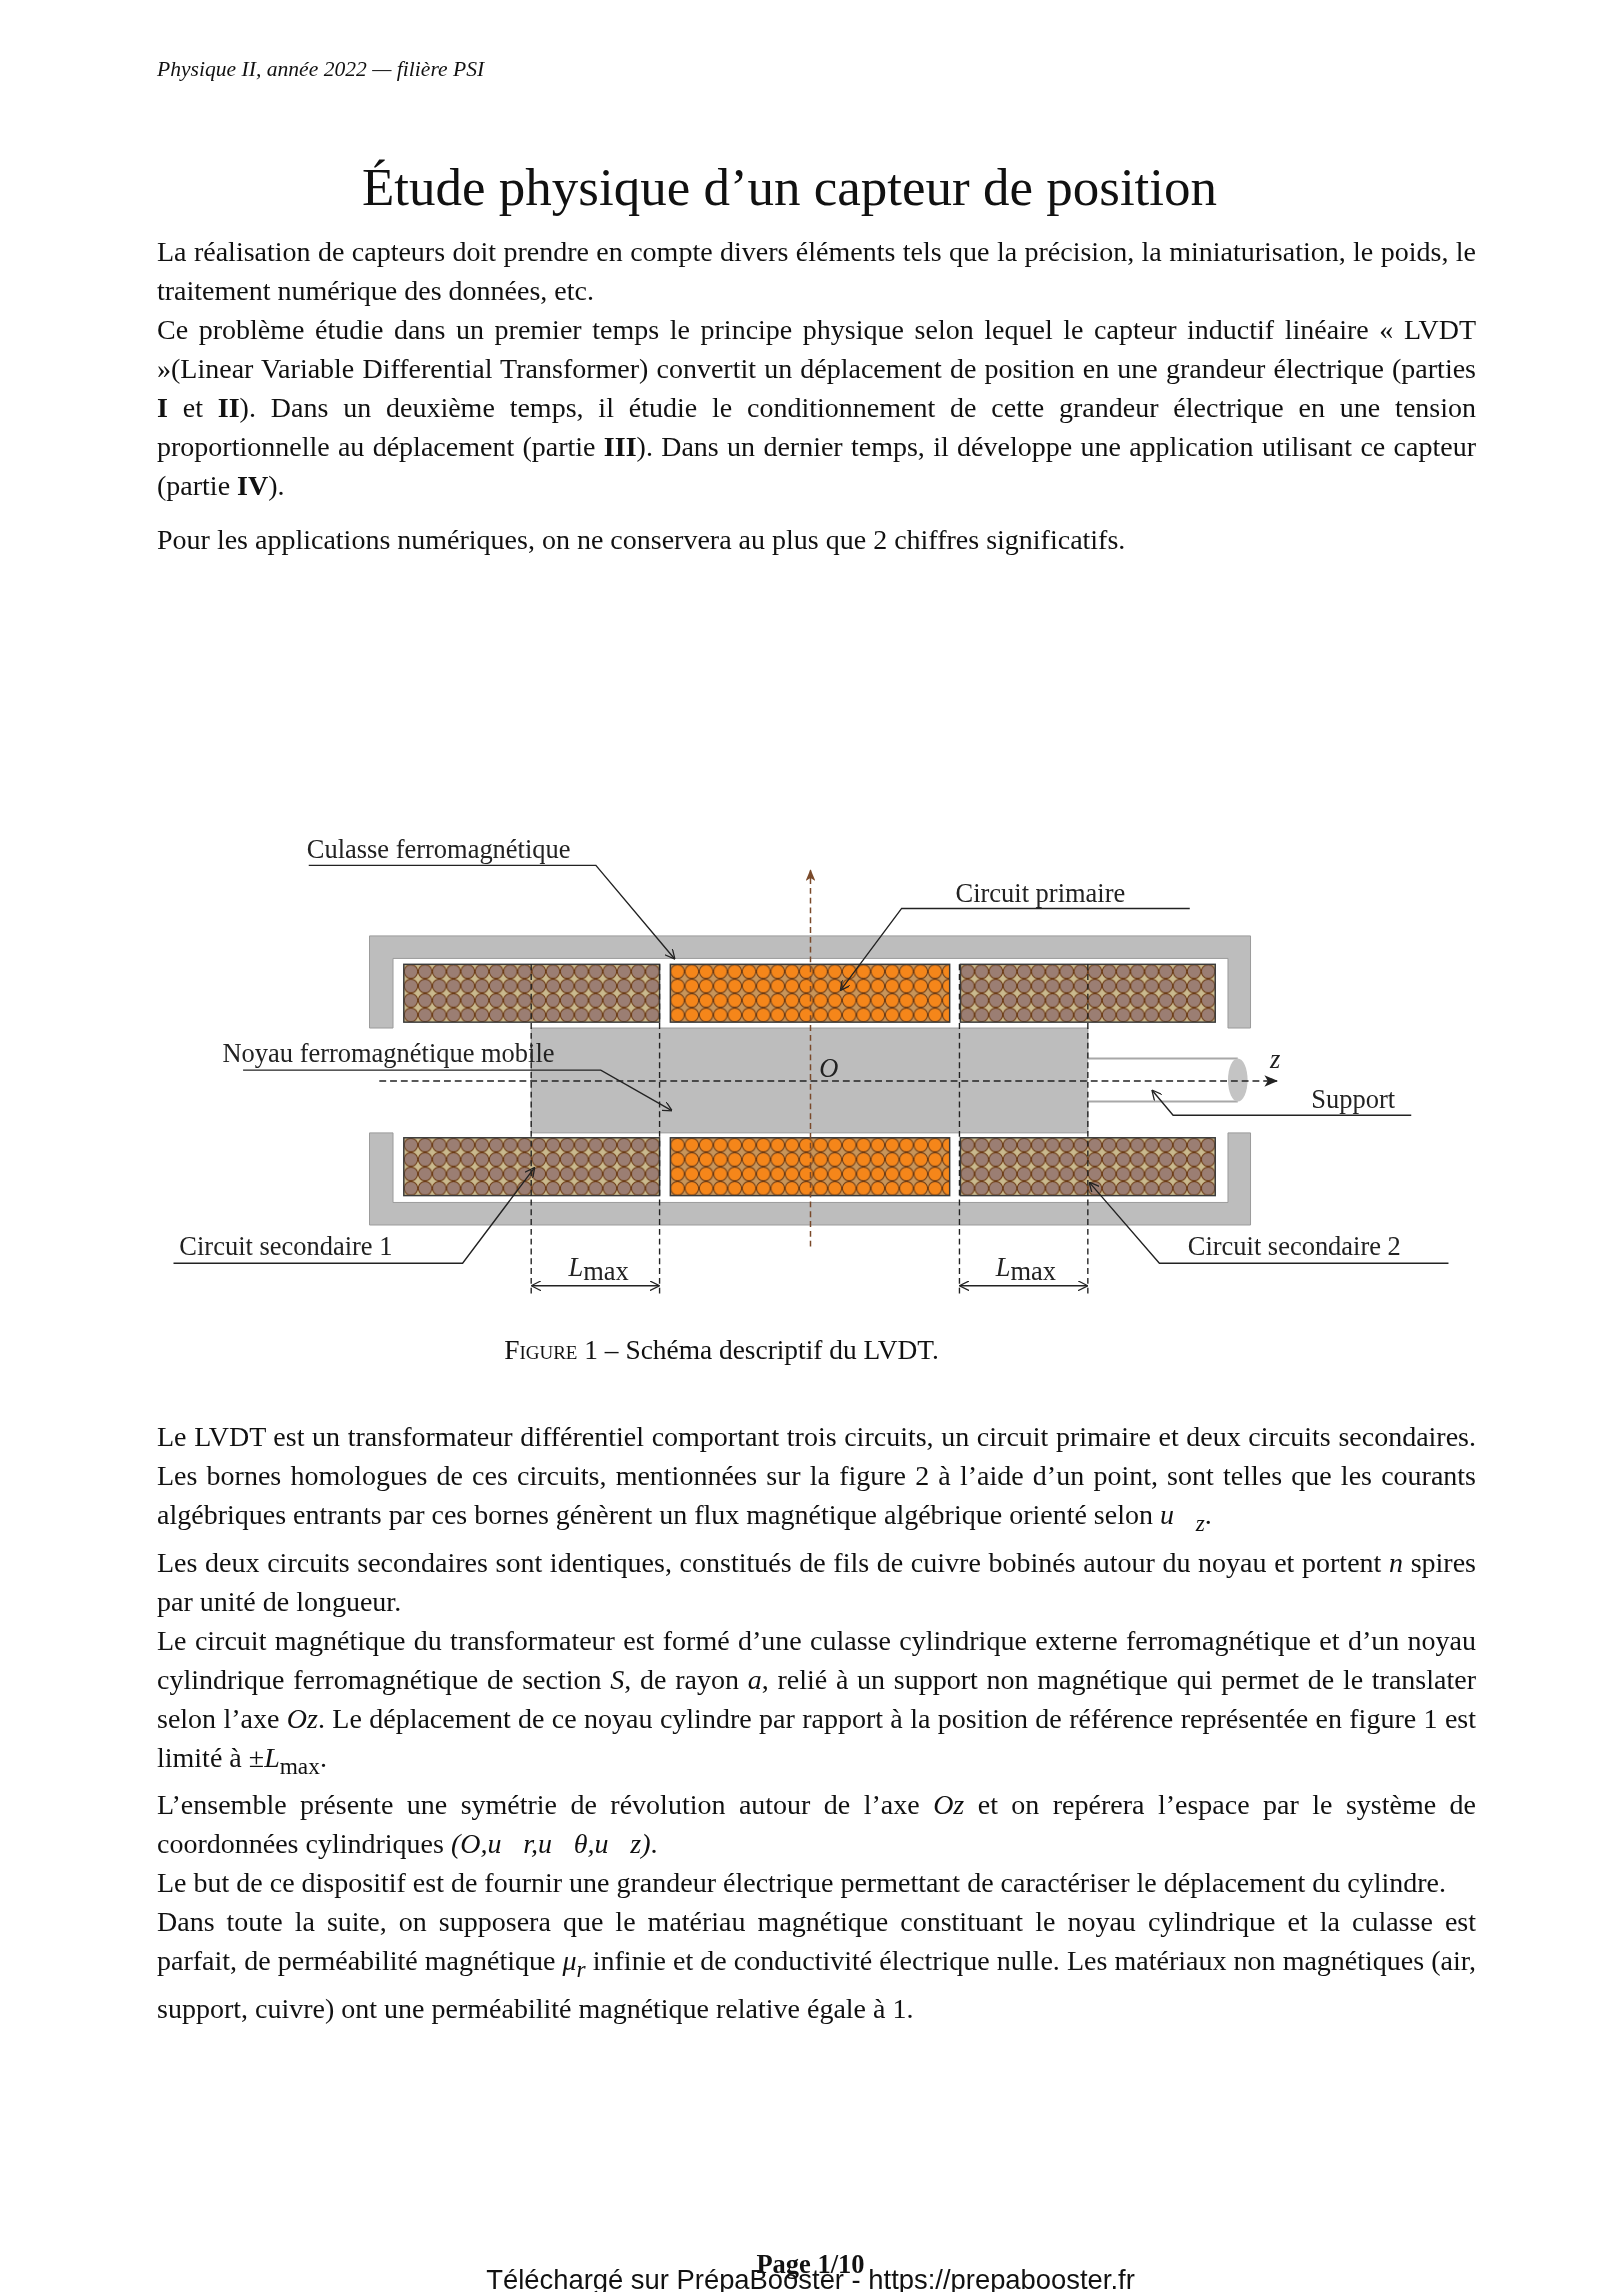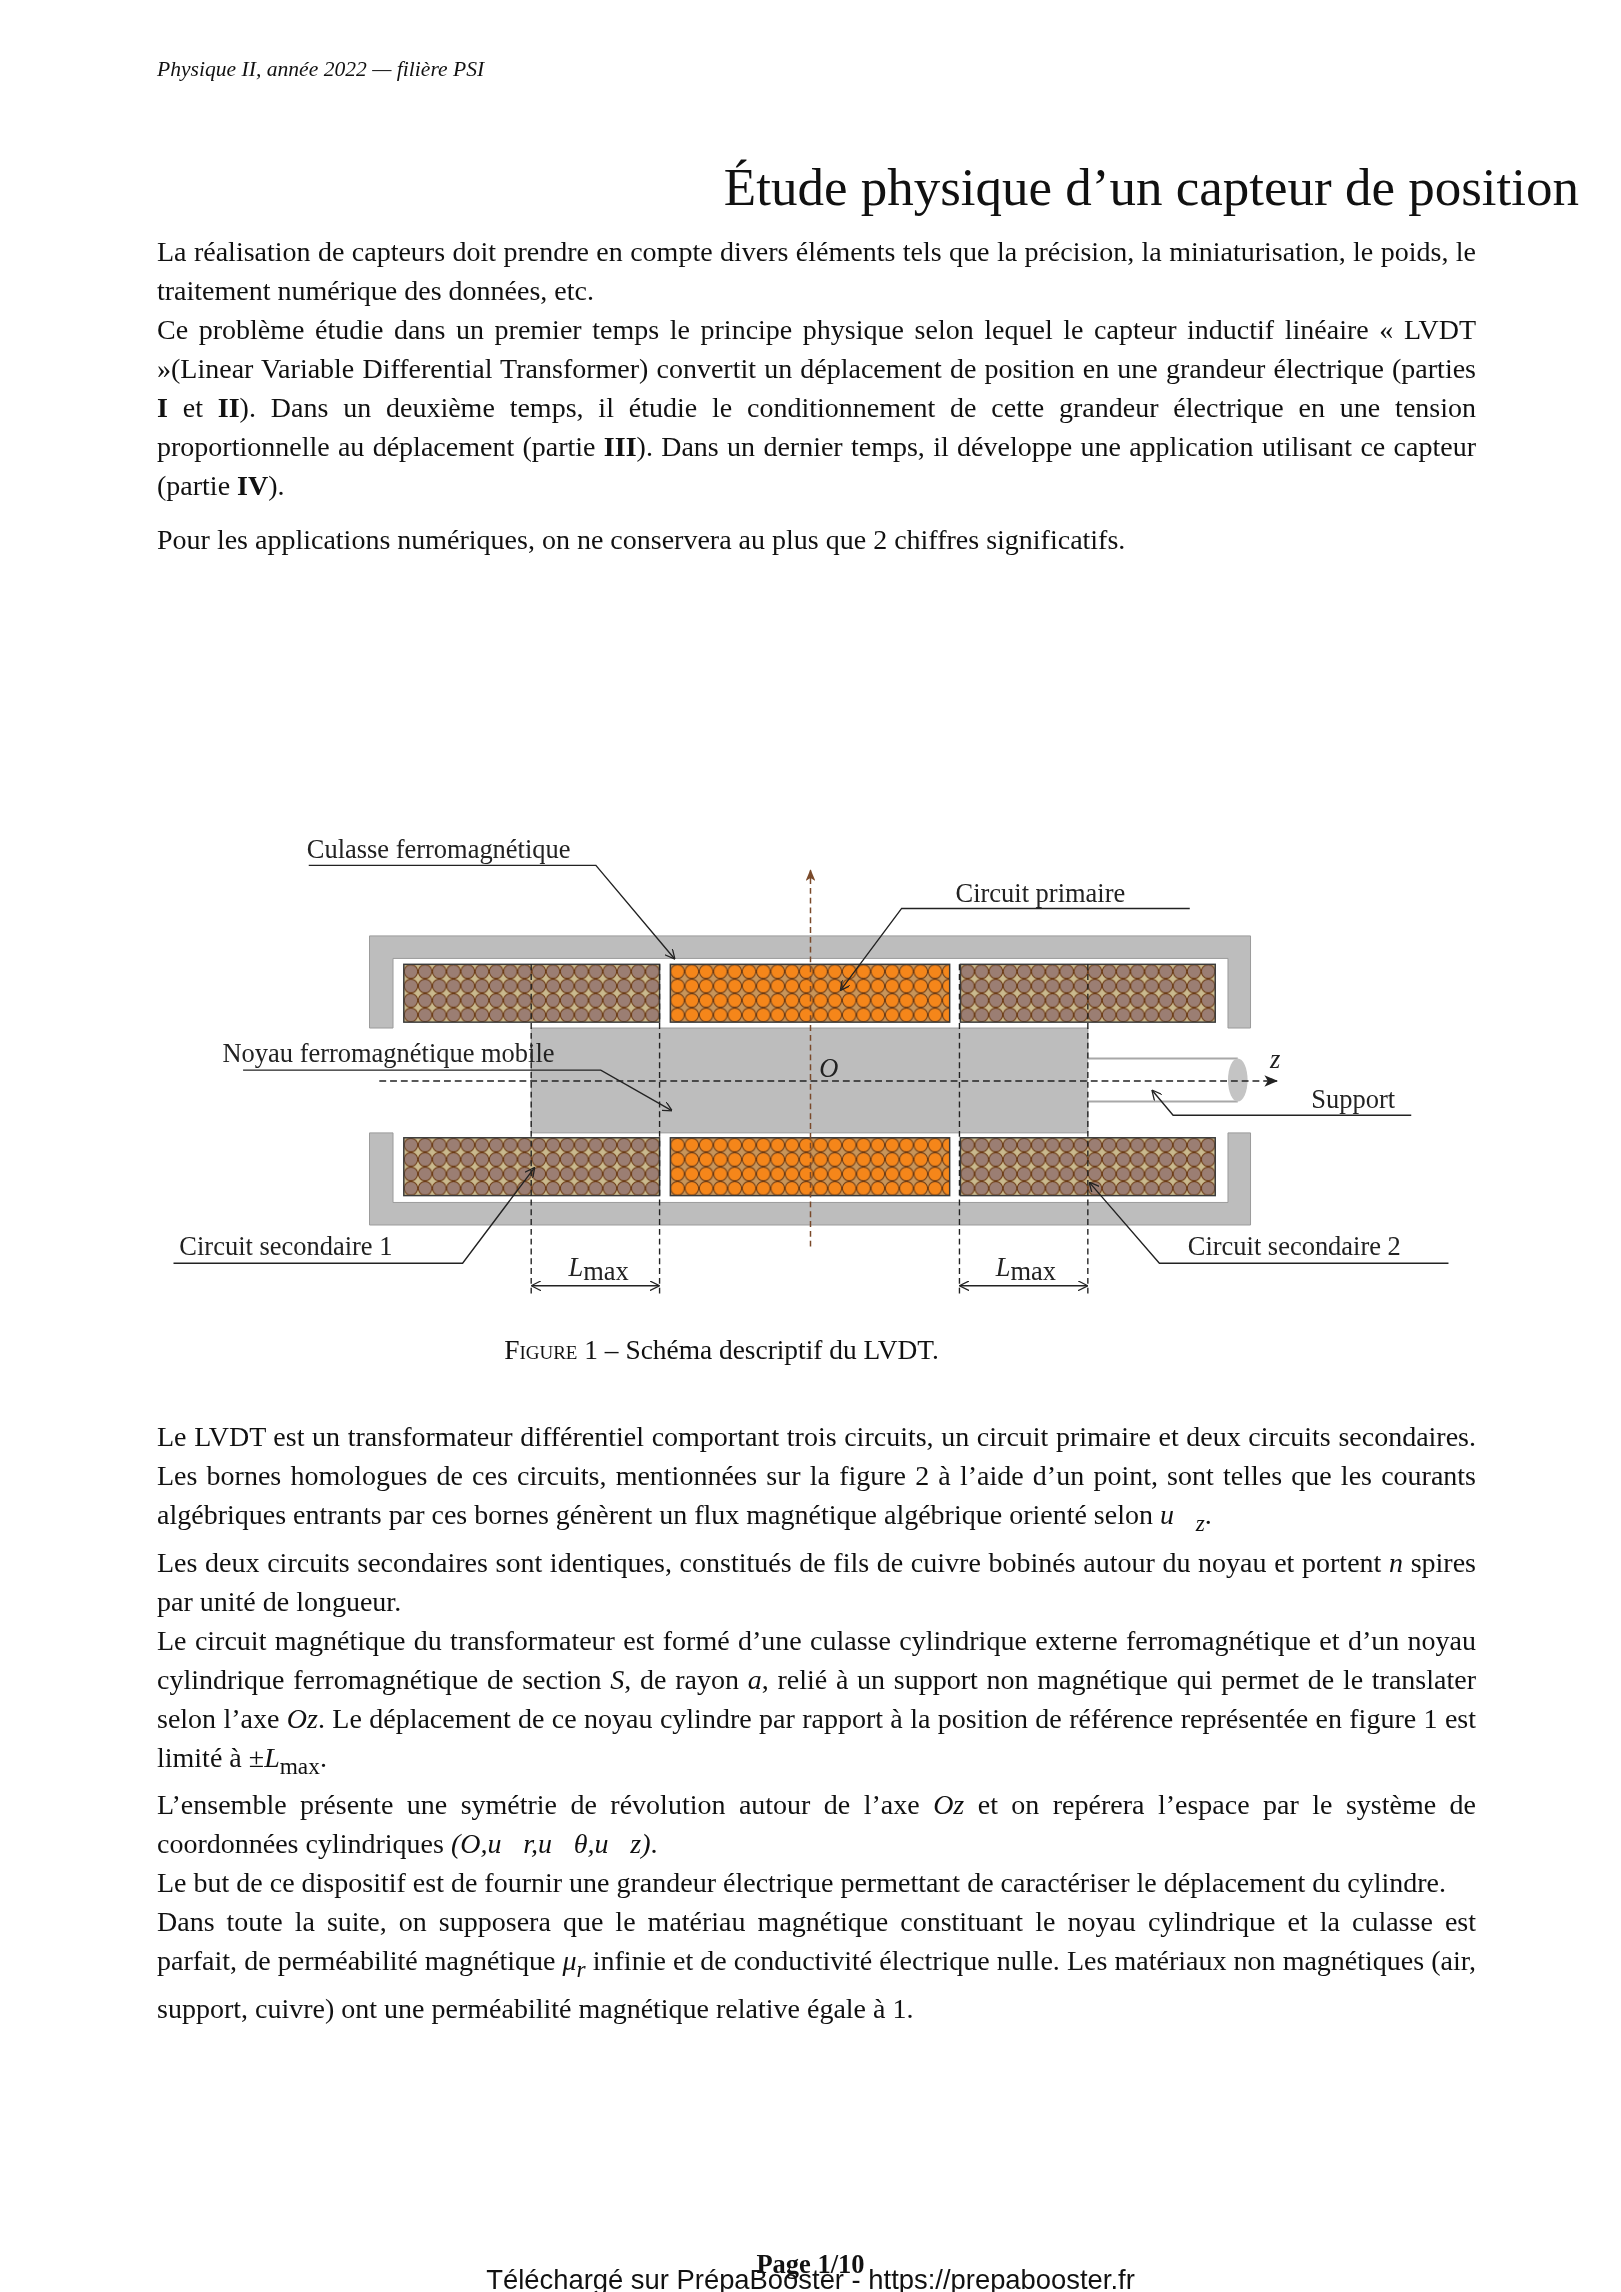--- a/index.html
+++ b/index.html
@@ -1,20 +1,20 @@
 <!DOCTYPE html>
 <html><head>
 <meta charset="utf-8">
 <style>
   html, body { margin: 0; padding: 0; background: #ffffff; }
   body { width: 1621px; height: 2293px; position: relative; overflow: hidden;
          font-family: "DejaVu Serif", "Liberation Serif", serif; color: #111; }
   .hdr { position: absolute; left: 157px; top: 57px; font-style: italic; font-size: 21.6px;
          font-family: "Liberation Serif", serif; }
-  .title { position: absolute; left: 0; width: 1579px; top: 157px; text-align: right;
+  .title { position: absolute; left: 0; width: 1579px; top: 157px; text-align: center;
            font-size: 53px; font-family: "Liberation Serif", serif; }
   .body { position: absolute; left: 157px; width: 1319px; font-family: "Liberation Serif", serif;
           font-size: 28px; line-height: 39px; text-align: justify; }
   .body p { margin: 0; }
   .body p.gap { margin-top: 15px; }
   .intro { top: 232px; }
   .lower { top: 1417px; }
   .fig { position: absolute; left: 0; top: 0; }
   .caption { position: absolute; left: 0; width: 1443px; top: 1335px; text-align: center;
              font-family: "Liberation Serif", serif; font-size: 27.4px; }

